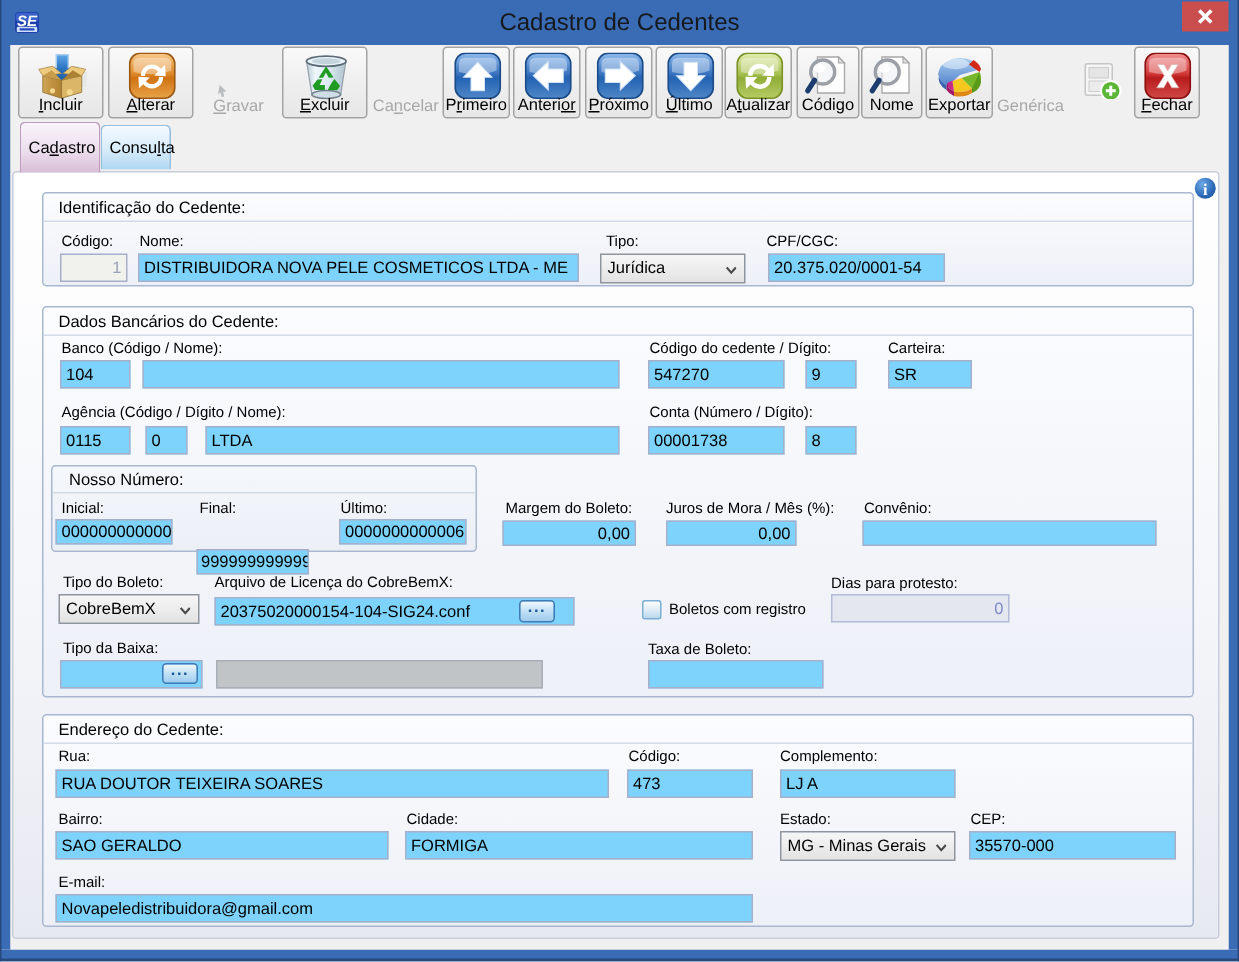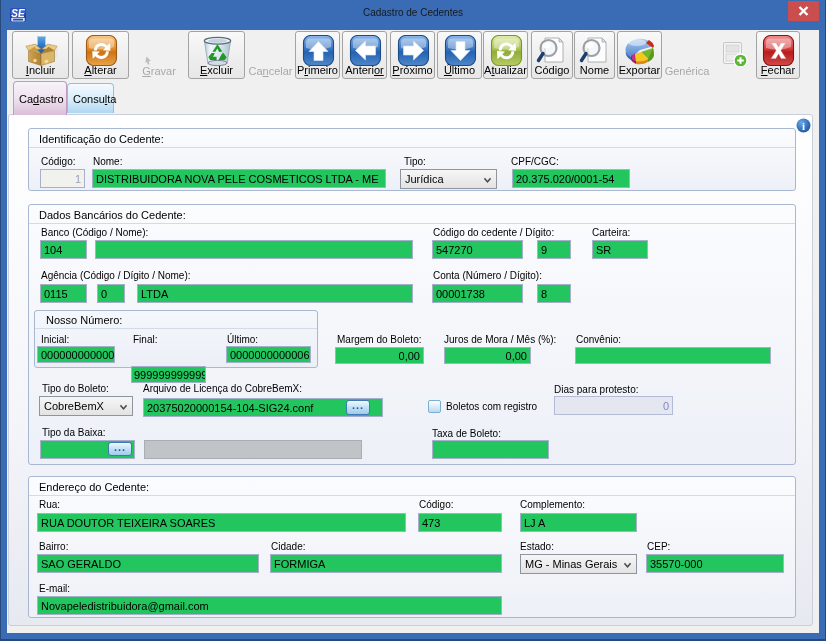--- a/index.html
+++ b/index.html
@@ -1,19 +1,19 @@
 <!DOCTYPE html>
 <html><head><meta charset="utf-8">
 <style>
 html,body{margin:0;padding:0}
 body{width:826px;height:641px;position:relative;overflow:hidden;
  font-family:"Liberation Sans",sans-serif;background:#f0f0f0}
 .ab{position:absolute}
 .lbl{position:absolute;font-size:10px;line-height:12px;white-space:nowrap;color:#000}
-.inp{position:absolute;box-sizing:border-box;background:#22c55e;border:1px solid #a7b0cb;
+.inp{position:absolute;box-sizing:border-box;background:#7dd3fc;border:1px solid #a7b0cb;
  font-size:11px;line-height:16px;padding:1px 3px 0 3px;white-space:nowrap;overflow:hidden;color:#000;height:19px}
 .grp{position:absolute;box-sizing:border-box;border:1px solid #aab7d0;border-radius:3px;
  background:linear-gradient(#fbfcfe,#edf0f7)}
 .gcap{position:absolute;font-size:11px;color:#000;white-space:nowrap}
 .gline{position:absolute;height:1px;background:#d4dbe8}
 .combo{position:absolute;box-sizing:border-box;border:1px solid #8e959f;
  background:linear-gradient(#f6f6f6,#e3e3e3);font-size:11px;line-height:17px;
  padding:1px 3px 0 4px;color:#000;height:20px;white-space:nowrap;overflow:hidden}
 .carr{position:absolute;right:5px;top:7px;width:7px;height:7px}
 .tbtn{position:absolute;top:31px;height:48px;box-sizing:border-box;border:1px solid #a3a3a3;
@@ -34,21 +34,21 @@
 <div class="ab" style="left:0;top:0;width:1px;height:641px;background:#27497c"></div>
 <div class="ab" style="left:825px;top:0;width:1px;height:641px;background:#27497c"></div>
 
 <svg class="ab" style="left:10px;top:8px" width="16" height="14" viewBox="0 0 16 14">
  <rect x="0" y="0" width="16" height="14" rx="2.5" fill="#1e3fae"></rect>
  <rect x="0.5" y="0.5" width="15" height="6" rx="2" fill="#3a62c8"></rect>
  <text x="8" y="9" font-size="10" font-weight="bold" font-style="italic" fill="#fff" text-anchor="middle" font-family="Liberation Sans">SE</text>
  <rect x="1.2" y="9.8" width="13.6" height="3.6" rx="0.8" fill="#cfe0f8"></rect>
  <rect x="3" y="10.8" width="10" height="1.6" rx="0.5" fill="#2a48c0"></rect>
 </svg>
-<div class="ab" style="left:0;top:7px;width:826px;text-align:center;font-size:10px;color:#16191d">Cadastro de Cedentes</div>
+<div class="ab" style="left:0;top:7px;width:826px;text-align:center;font-size:16px;color:#16191d">Cadastro de Cedentes</div>
 <div class="ab" style="left:788px;top:1px;width:31px;height:20px;background:#ca4e4e">
  <svg width="31" height="20" viewBox="0 0 31 20">
       <path d="M11.5 6 L19.5 14 M19.5 6 L11.5 14" stroke="#fff" stroke-width="2.4"></path>
     </svg>
 </div>
 
 <div class="ab" style="left:7px;top:30px;width:812px;height:603px;background:#f0f0f0"></div>
 <div id="toolbar">
 <div class="tbtn" style="left:12px;width:57px">
       <svg width="33" height="32" viewBox="0 0 33 32">

